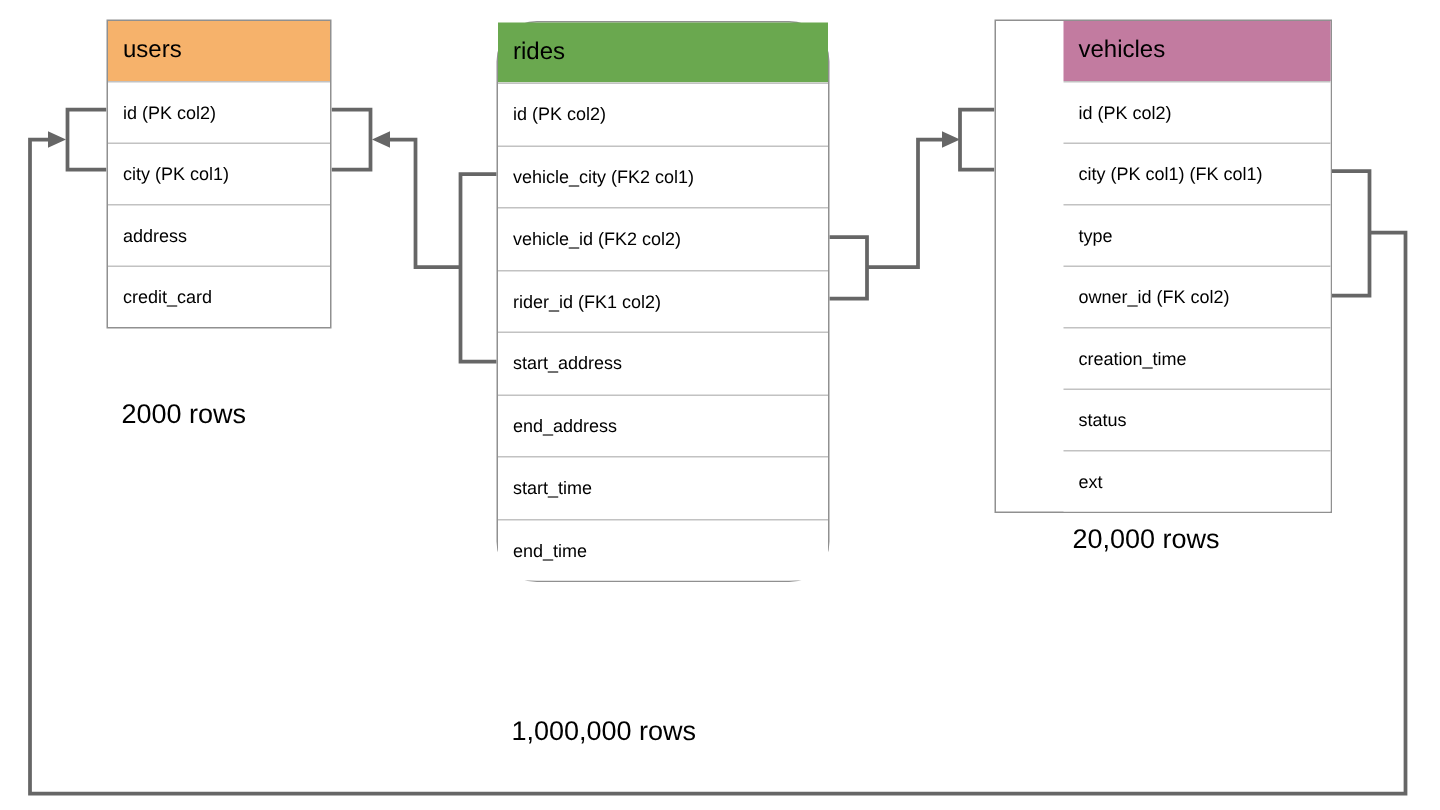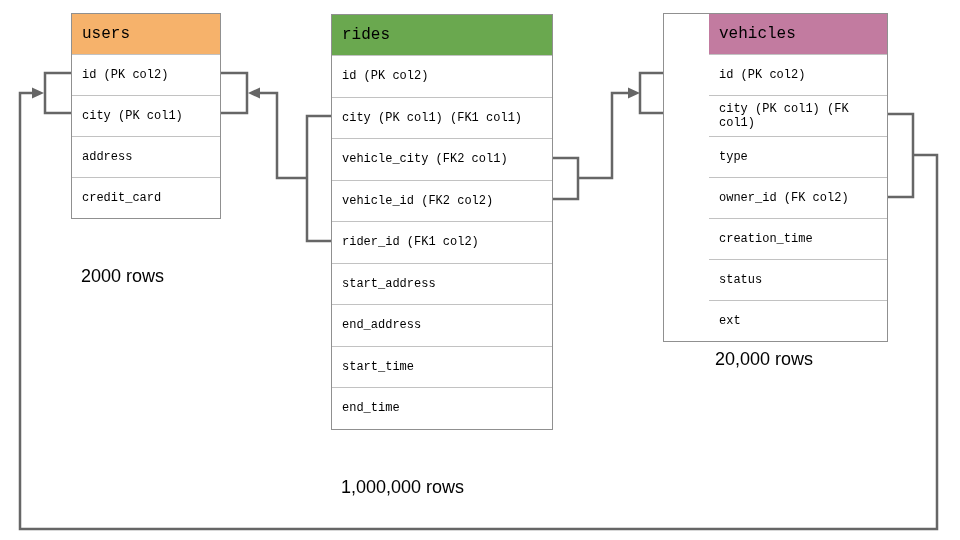--- a/index.html
+++ b/index.html
@@ -25,21 +25,20 @@
   .arrowhead {
     fill: var(--connector, #666666);
     stroke: none;
   }
   .db-table {
     position: absolute;
     box-sizing: border-box;
     background: #ffffff;
     border: 1px solid var(--table-border, #909090);
     z-index: 1;
-    font-family: Liberation Mono, monospace;
   }
   .db-header {
     box-sizing: border-box;
     height: 40px;
     display: flex; align-items: center;
     padding-left: 10px;
     font-size: 16px;
   }
   .db-row {
     box-sizing: border-box;
@@ -93,24 +92,23 @@
 
   <div class="db-table users-table" style="left:71px; top:13px; width:150px;">
     <div class="db-header">users</div>
     <div class="db-row">id (PK col2)</div>
     <div class="db-row">city (PK col1)</div>
     <div class="db-row">address</div>
     <div class="db-row">credit_card</div>
   </div>
   <div class="caption" style="left:81px; top:266px;">2000 rows</div>
 
-  <div class="db-table rides-table" style="left:331px; top:14px; width:222px;">
+  <div class="db-table rides-table" style="left:331px; top:14px; width:222px;border-radius:27px;">
     <div class="db-header">rides</div>
     <div class="db-row">id (PK col2)</div>
-    <div class="db-row">city (PK col1) (FK1 col1)</div>
     <div class="db-row">vehicle_city (FK2 col1)</div>
     <div class="db-row">vehicle_id (FK2 col2)</div>
     <div class="db-row">rider_id (FK1 col2)</div>
     <div class="db-row">start_address</div>
     <div class="db-row">end_address</div>
     <div class="db-row">start_time</div>
     <div class="db-row">end_time</div>
   </div>
   <div class="caption" style="left:341px; top:477px;">1,000,000 rows</div>
 

